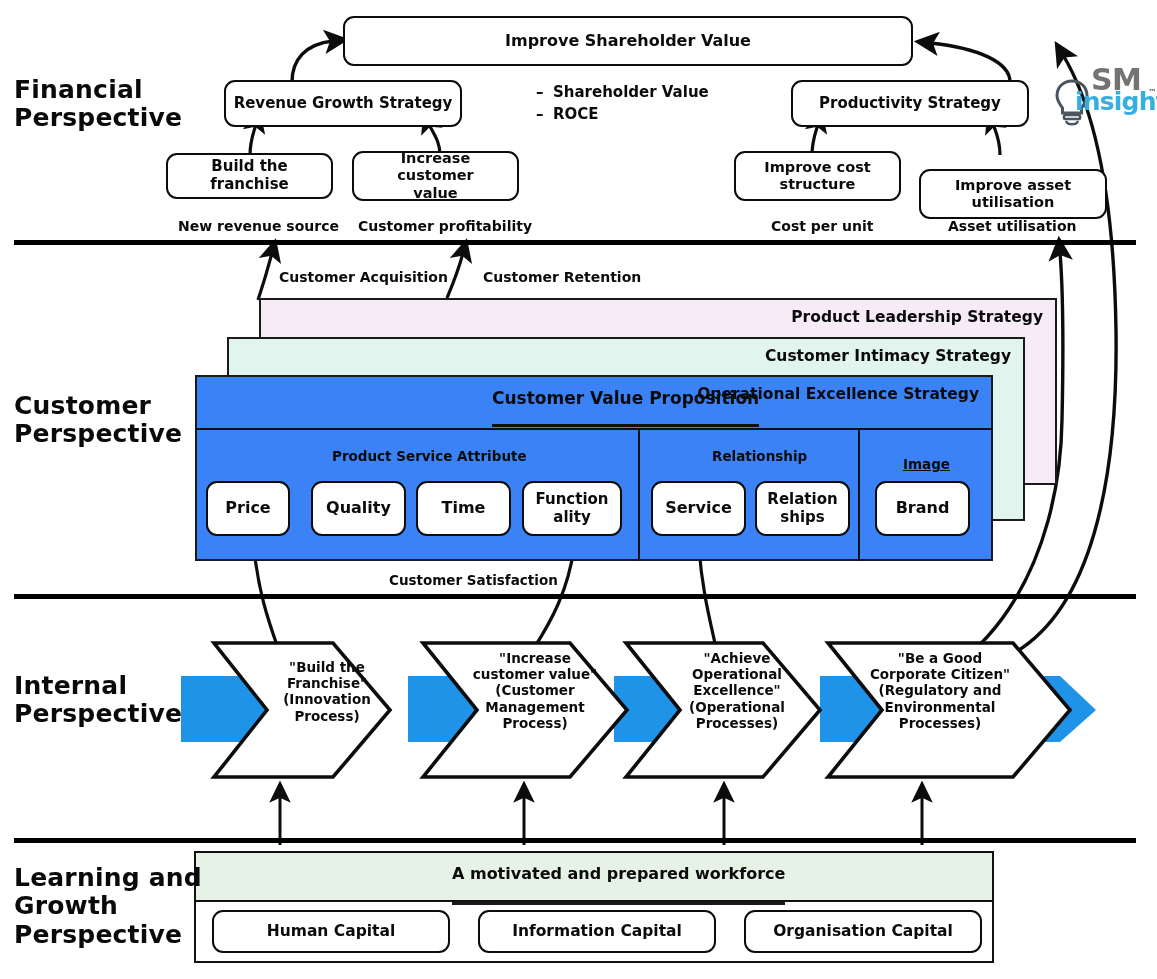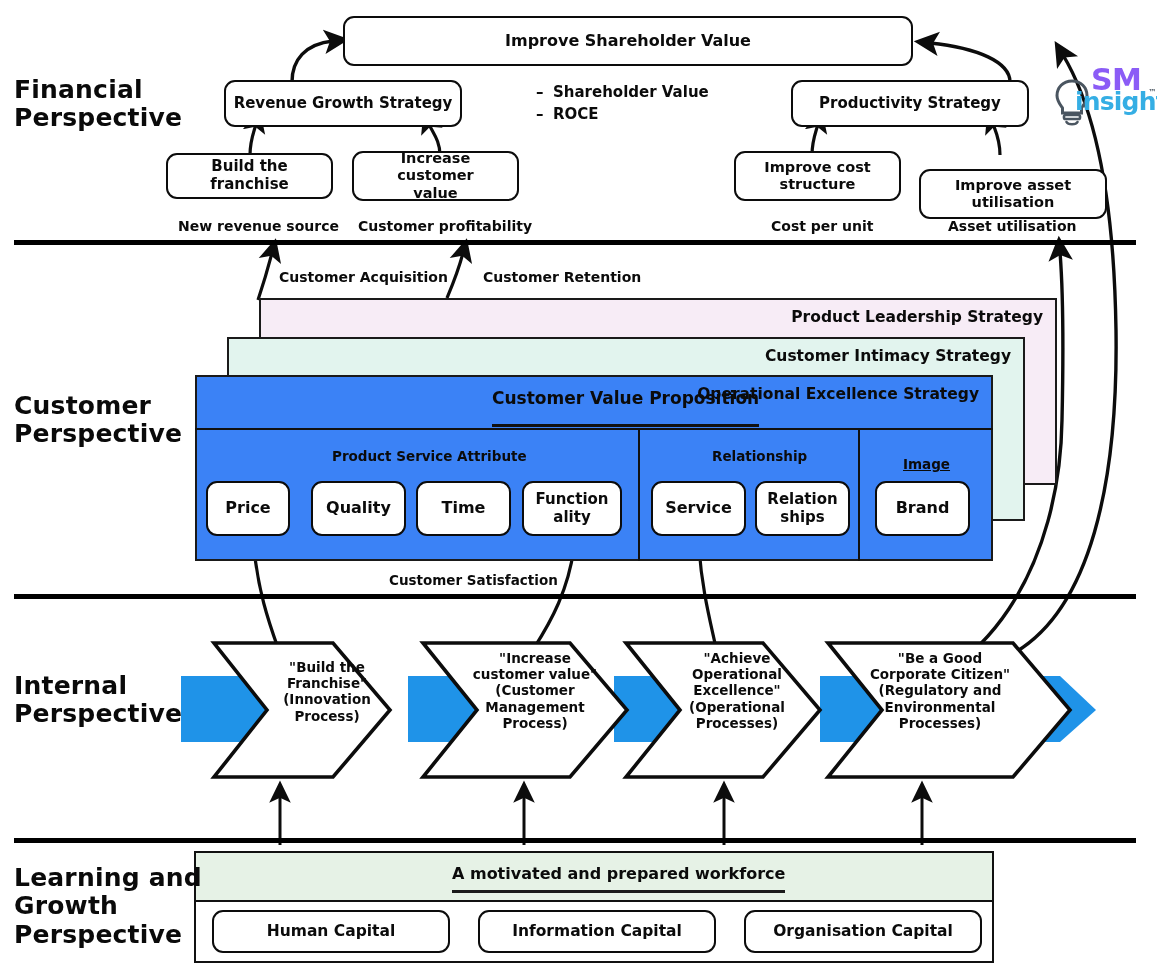--- a/index.html
+++ b/index.html
@@ -93,37 +93,37 @@
     color: #0b0b0b; z-index: 9; white-space: nowrap; text-align: center;
   }
   .vdiv { position: absolute; width: 2px; background: #111; z-index: 5; }
   .hdiv { position: absolute; height: 2px; background: #111; z-index: 5; }
 
   
   #lg-outer { position: absolute; border: 2.5px solid #111; background: #fff; z-index: 3; }
   #lg-band { position: absolute; z-index: 4; }
   #lg-band-title {
     position: absolute; font-size: 16px; font-weight: 700; color: #0b0b0b;
-    border-bottom: 3px solid #1a1a1a; padding-bottom: 7px; z-index: 6; white-space: nowrap;
+    border-bottom: 3px solid #1a1a1a; padding-bottom: 19px; z-index: 6; white-space: nowrap;
   }
 
   
   .chev-label {
     position: absolute;
     font-size: 13.5px; font-weight: 700; color: #0b0b0b;
     text-align: center; line-height: 1.2; z-index: 9;
     white-space: pre-line;
   }
 
   
   #logo { position: absolute; left: 1044px; top: 62px; width: 112px; height: 72px; z-index: 12; }
   #logo .sm-text {
     position: absolute; left: 47px; top: 0px;
     font-size: 30px; font-weight: 700; letter-spacing: -.5px;
-    color: #8b5cf6; font-family: "DejaVu Sans", sans-serif;
+    color: #737373; font-family: "DejaVu Sans", sans-serif;
   }
   #logo .insight-text {
     position: absolute; left: 31px; top: 25px;
     font-size: 25px; font-weight: 700; letter-spacing: -.8px;
     color: #35aee4; font-family: "DejaVu Sans", sans-serif;
   }
   #logo .tm-text {
     position: absolute; left: 104px; top: 26px;
     font-size: 8px; font-weight: 700; color: #4a5560;
   }

